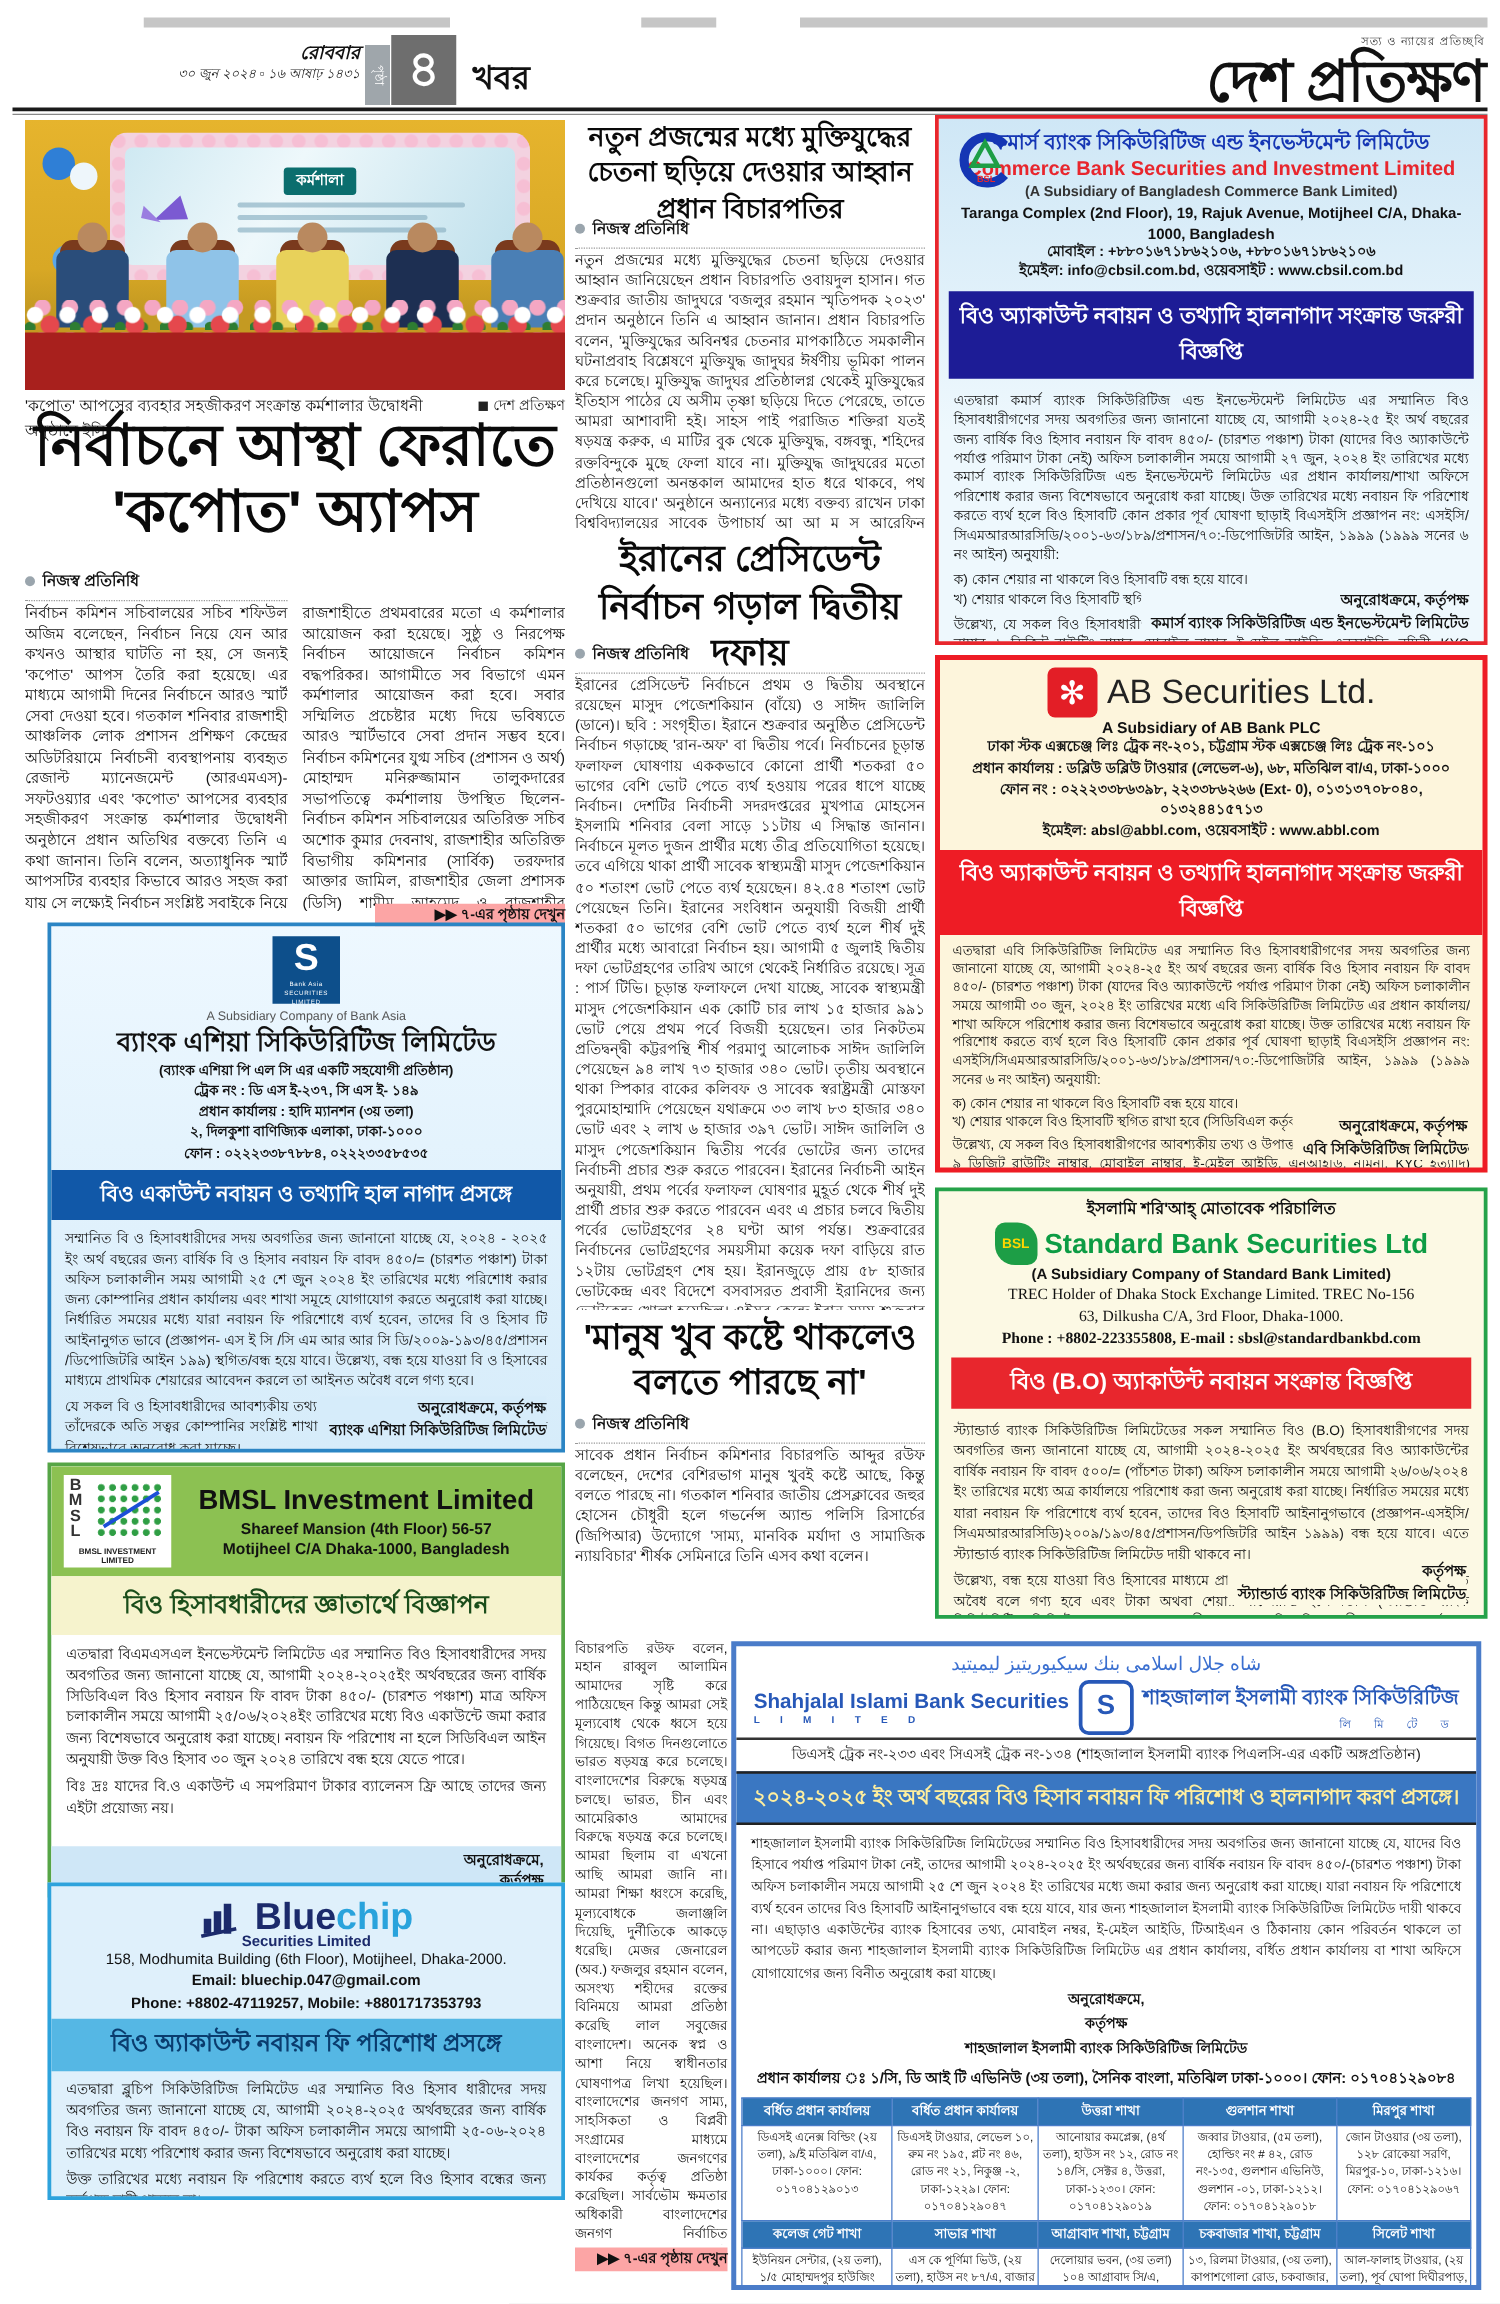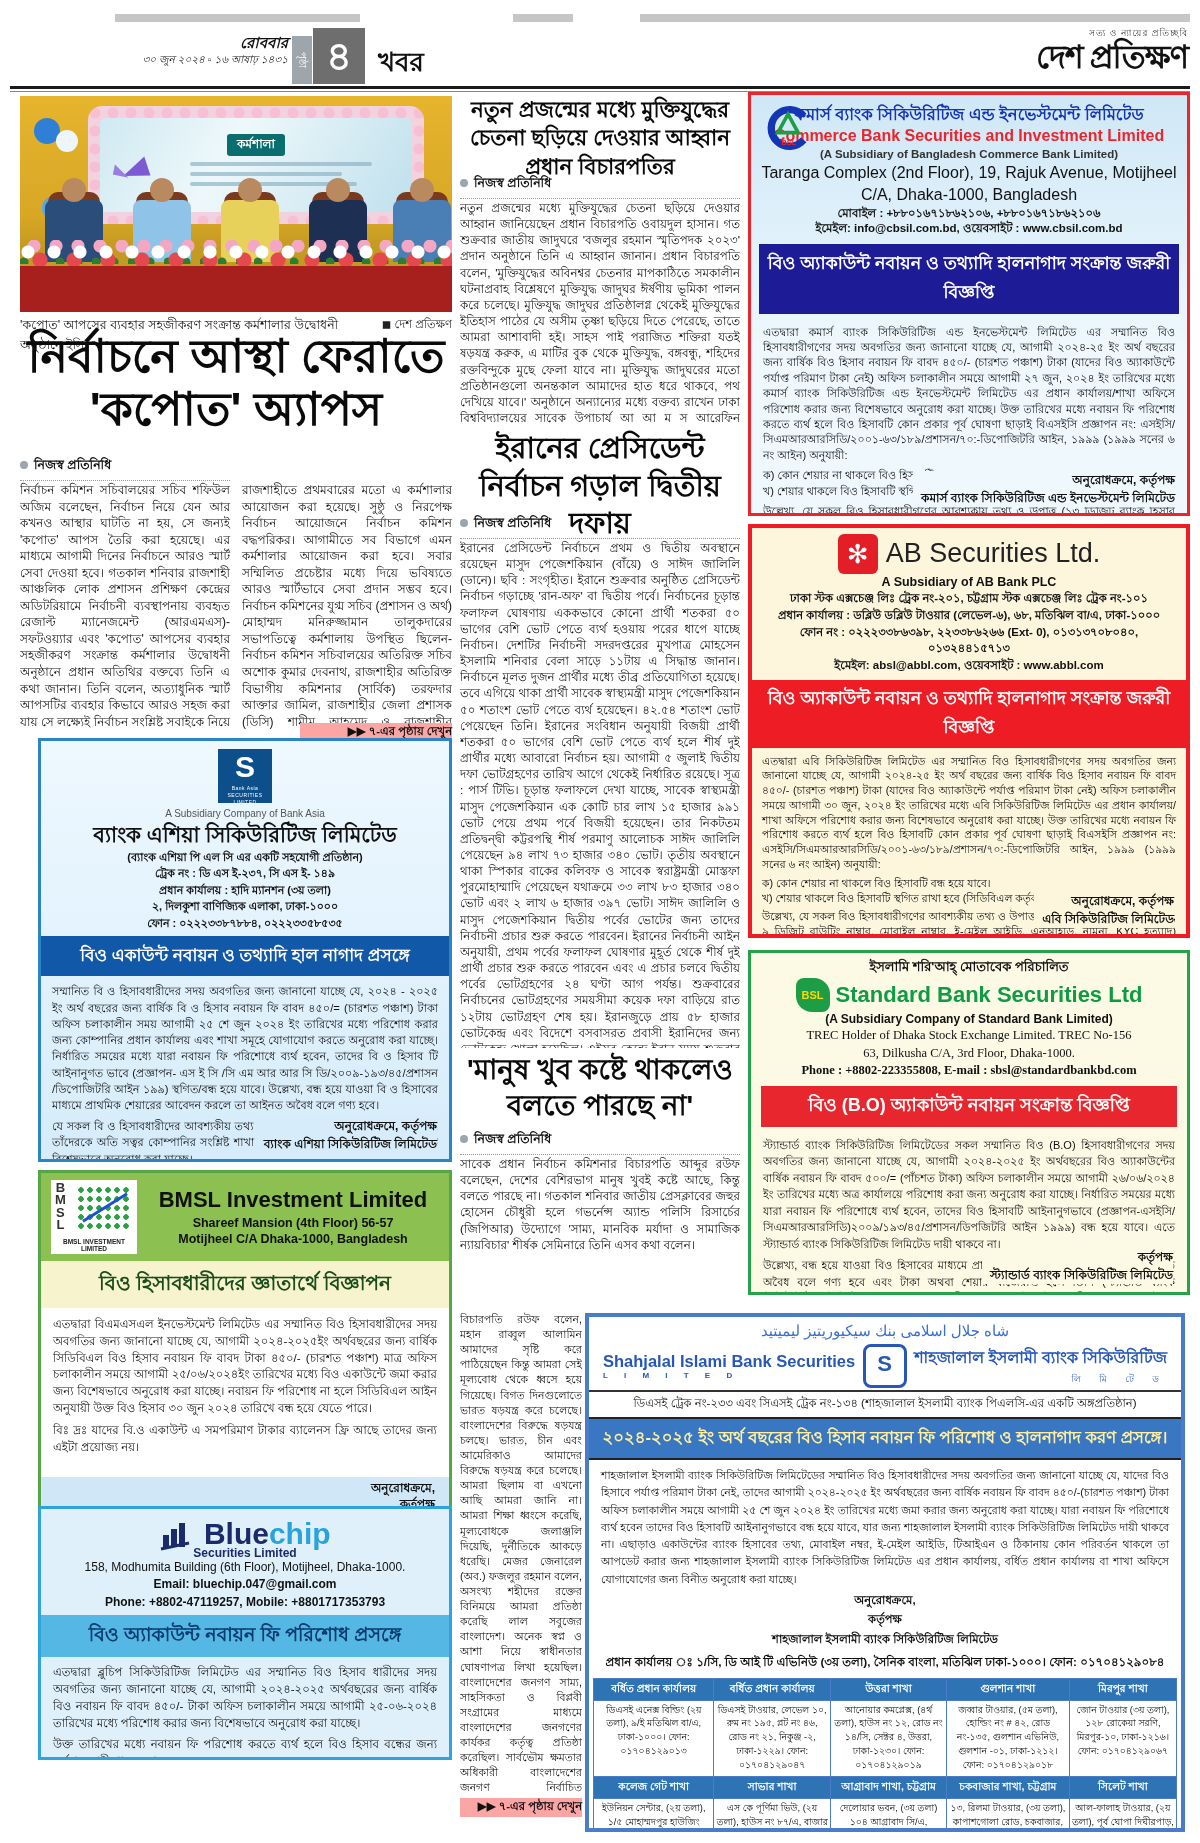--- a/index.html
+++ b/index.html
@@ -12,21 +12,21 @@
   .dateblock{position:absolute;left:120px;top:34px;width:168px;text-align:right;line-height:1.25;font-style:italic;}
   .weekday{font-weight:bold;font-size:15px;}
   .dateline{font-size:10.5px;color:#222;}
   .pagelabel{position:absolute;left:292px;top:36px;width:20px;height:48px;background:#9fa6ab;color:#fff;
              writing-mode:vertical-rl;text-align:center;font-size:10px;line-height:20px;}
   .pagenum{position:absolute;left:313px;top:28px;width:52px;height:56px;background:#6e6e6e;color:#fff;
            font-size:40px;font-weight:bold;text-align:center;line-height:56px;}
   .section{position:absolute;left:378px;top:42px;font-size:26px;font-weight:900;}
   .mast{position:absolute;right:12px;top:26px;text-align:right;}
   .tagline{font-size:9px;color:#333;letter-spacing:1px;}
-  .mastlogo{font-size:32px;font-weight:900;line-height:1.05;letter-spacing:-1px;font-family:Liberation Serif, serif;}
+  .mastlogo{font-size:46px;font-weight:900;line-height:1.05;letter-spacing:-1px;}
   .headrule{position:absolute;left:10px;top:86px;width:1180px;border-top:3px solid #1a1a1a;}
   .headrule2{position:absolute;left:10px;top:91px;width:1180px;border-top:1px solid #888;}
   
   .photo{position:absolute;left:20px;top:96px;width:432px;height:216px;overflow:hidden;
          background:linear-gradient(180deg,#e6b42d 0%,#d8a825 55%,#c49a22 70%);}
   .balloon{position:absolute;border-radius:50%;}
   .garland{position:absolute;left:68px;top:10px;width:336px;height:118px;border-radius:14px;
            background:radial-gradient(circle at 7px 7px,#f6bfd4 5px,transparent 6px) 0 0/18px 18px,#f3d2e0;}
   .wbanner{position:absolute;left:12px;top:12px;right:12px;bottom:12px;border-radius:6px;
            background:linear-gradient(120deg,#cfe9f2,#eef8fb 40%,#bfe0ec);}
@@ -81,21 +81,21 @@
   .banner{font-weight:900;text-align:center;color:#fff;}
   .sign{font-weight:bold;text-align:right;font-size:12px;line-height:1.5;}
   
   .ad-cb{left:748px;top:92px;width:442px;height:424px;border:3px solid #e8262d;
          background:linear-gradient(180deg,#cfe7f6,#eef8fd 60%);}
   .cb-head{position:relative;text-align:center;padding:8px 10px 2px;line-height:1.35;}
   .cb-logo{position:absolute;left:14px;top:10px;width:46px;height:46px;}
   .cb-bn{font-size:16.5px;font-weight:900;color:#1536b4;}
   .cb-en{font-size:16px;font-weight:900;color:#e8262d;}
   .cb-sub{font-size:11.5px;font-weight:bold;color:#333;}
-  .cb-addr{font-size:16px;font-weight:normal;}
+  .cb-addr{font-size:12px;font-weight:bold;}
   .cb-small{font-size:11.5px;font-weight:bold;}
   .cb-banner{margin:5px 8px;padding:6px 2px;background:#1d1c96;font-size:17.5px;}
   .cb-body{padding:6px 12px;font-size:11px;line-height:1.4;text-align:justify;}
   .cb-sign{position:absolute;right:12px;bottom:6px;background:#eef8fd;padding-left:8px;}
   
   .ad-ab{left:748px;top:524px;width:442px;height:414px;border:4px solid #ee1c25;background:#fdf5dc;}
   .ab-head{text-align:center;padding:6px 8px 2px;line-height:1.3;}
   .ab-logorow{display:flex;align-items:center;justify-content:center;gap:8px;}
   .ab-logo{width:40px;height:40px;background:#e31e26;border-radius:6px;color:#fff;font-size:26px;
            line-height:40px;text-align:center;}
@@ -449,21 +449,21 @@
     <div class="bc-logorow">
       <svg class="bc-bars" width="34" height="34" viewBox="0 0 34 34">
         <rect x="4" y="18" width="6" height="12" fill="#1b2a6b"></rect>
         <rect x="12" y="12" width="6" height="18" fill="#1b2a6b"></rect>
         <rect x="20" y="6" width="6" height="24" fill="#1b2a6b"></rect>
         <path d="M2 32 L30 26" stroke="#1b2a6b" stroke-width="3" fill="none"></path>
       </svg>
       <span class="bc-name"><span>Blue</span><span class="chip">chip</span></span>
       <div class="bc-sub">Securities Limited</div>
     </div>
-    <div class="bc-line">158, Modhumita Building (6th Floor), Motijheel, Dhaka-1000.</div>
+    <div class="bc-line">158, Modhumita Building (6th Floor), Motijheel, Dhaka-2000.</div>
     <div class="bc-line bold">Email: bluechip.047@gmail.com</div>
     <div class="bc-line bold">Phone: +8802-47119257, Mobile: +8801717353793</div>
     <div class="bc-banner">বিও অ্যাকাউন্ট নবায়ন ফি পরিশোধ প্রসঙ্গে</div>
     <div class="bc-body">
       <div>এতদ্বারা ব্লুচিপ সিকিউরিটিজ লিমিটেড এর সম্মানিত বিও হিসাব ধারীদের সদয় অবগতির জন্য জানানো যাচ্ছে যে, আগামী ২০২৪-২০২৫ অর্থবছরের জন্য বার্ষিক বিও নবায়ন ফি বাবদ ৪৫০/- টাকা অফিস চলাকালীন সময়ে আগামী ২৫-০৬-২০২৪ তারিখের মধ্যে পরিশোধ করার জন্য বিশেষভাবে অনুরোধ করা যাচ্ছে।</div>
       <div style="margin-top:5px;">উক্ত তারিখের মধ্যে নবায়ন ফি পরিশোধ করতে ব্যর্থ হলে বিও হিসাব বন্ধের জন্য কর্তৃপক্ষ দায়ী থাকবে না।</div>
     </div>
 
   </div>
 

